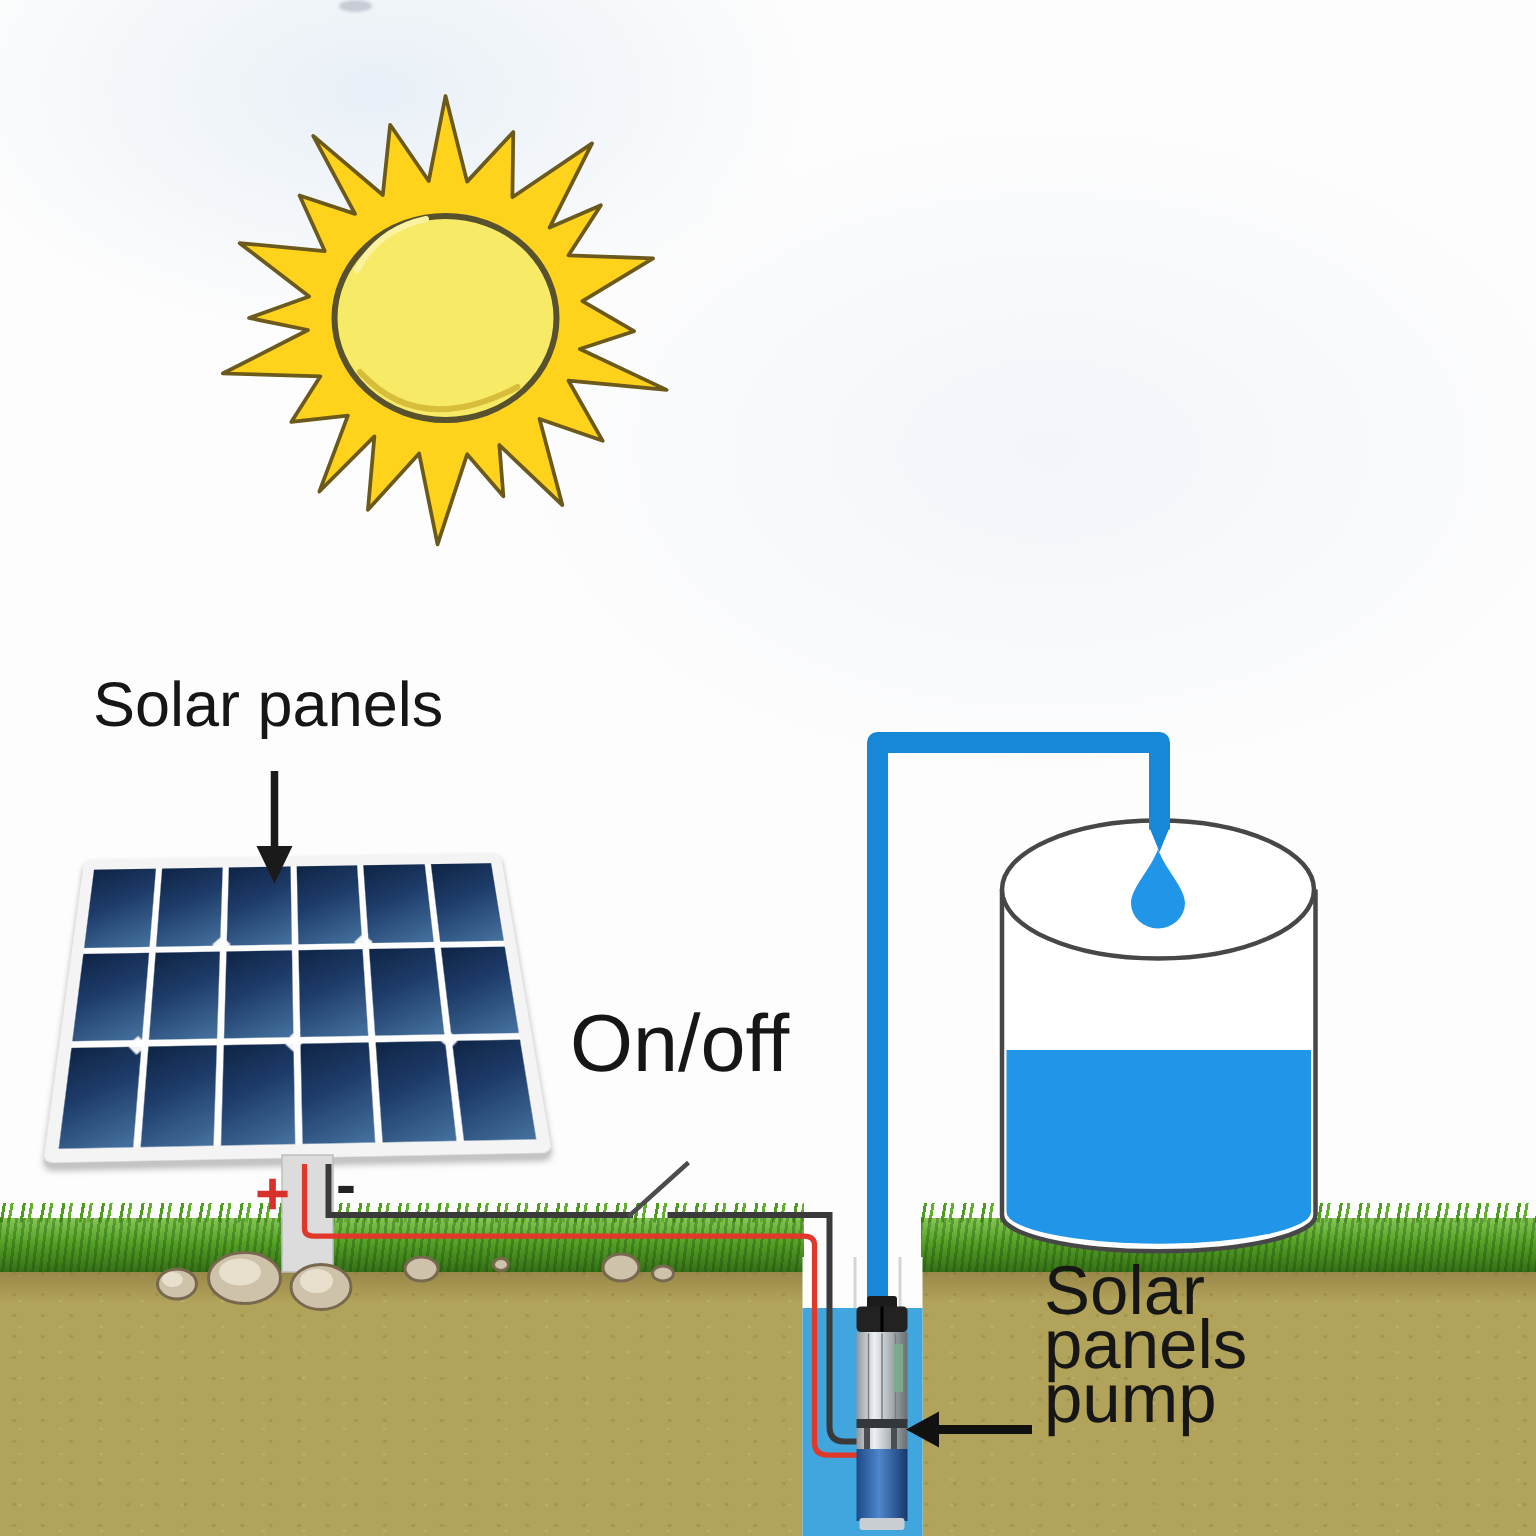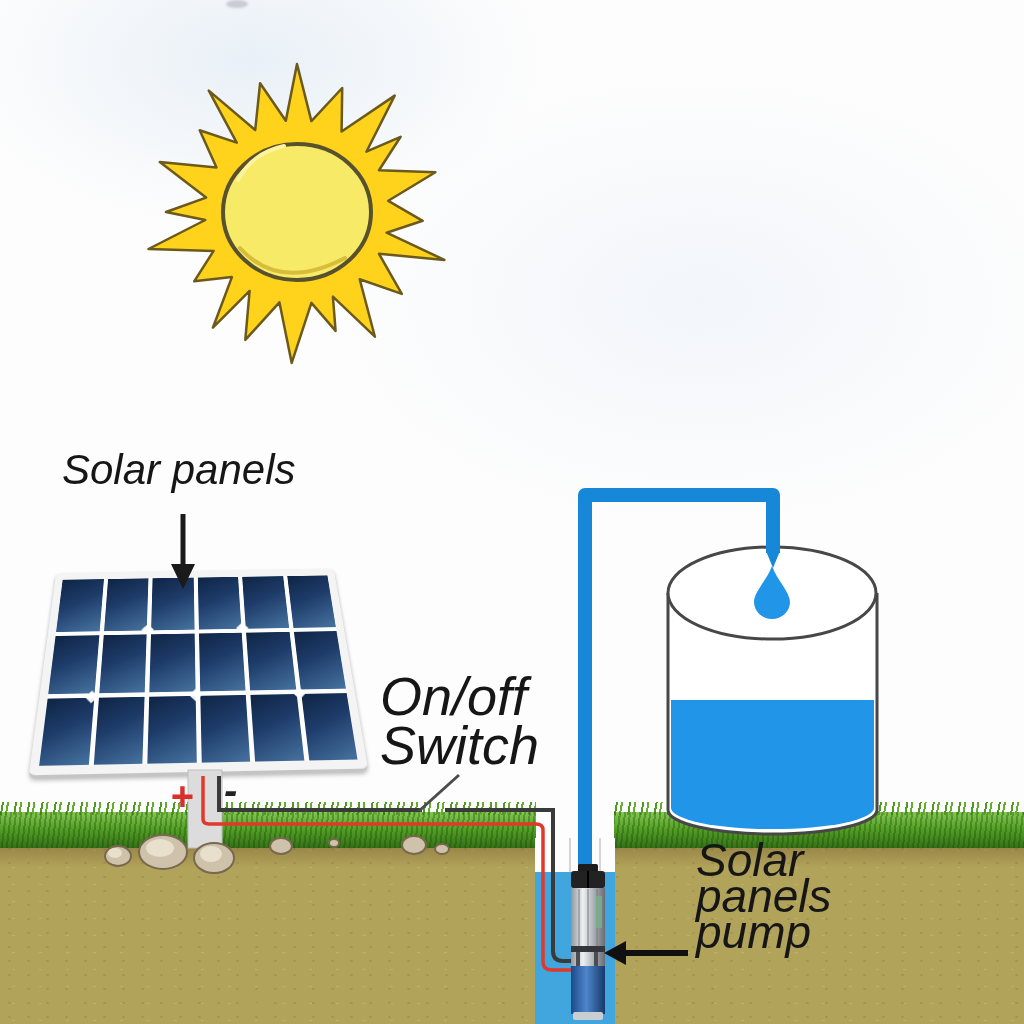--- a/index.html
+++ b/index.html
@@ -1,21 +1,21 @@
 <!DOCTYPE html>
 <html><head>
 <meta charset="utf-8">
 <style>
   html,body{margin:0;padding:0;}
   .stage{position:relative;width:1024px;height:1024px;overflow:hidden;
     font-family:"Liberation Sans",sans-serif;
     background:
       radial-gradient(420px 240px at 250px 60px, rgba(208,224,240,.45), transparent 70%),
       radial-gradient(520px 320px at 700px 300px, rgba(233,239,248,.55), transparent 70%),
-      #fdfdfd; font-style: italic;}
+      #fdfdfd;}
   .soil{position:absolute;left:0;top:842px;width:1024px;height:182px;z-index:1;
     background:
       radial-gradient(rgba(92,76,34,.18) 1px, transparent 1.6px),
       radial-gradient(rgba(255,250,220,.15) 1px, transparent 1.5px),
       #b2a35a;
     background-size:19px 14px, 27px 17px;}
   .soil::before{content:"";position:absolute;left:0;top:0;right:0;height:26px;
     background:linear-gradient(rgba(118,98,48,.55), rgba(118,98,48,0));}
   .grass{position:absolute;top:812px;height:36px;z-index:3;
     background:linear-gradient(#85c754,#55a226 45%,#3d7d1b 85%,#356f16);}
@@ -167,17 +167,17 @@
       <line x1="183" y1="514" x2="183" y2="566" stroke="#1a1a1a" stroke-width="5"></line>
       <polygon points="171,564 195,564 183,589" fill="#1a1a1a"></polygon>
     </g>
     <g>
       <line x1="688" y1="953" x2="624" y2="953" stroke="#111111" stroke-width="6"></line>
       <polygon points="626,941 626,965 604,953" fill="#111111"></polygon>
     </g>
   </svg>
 
   <div class="lbl label-panels">Solar panels</div>
-  <div class="lbl label-switch"><span>On/off</span><br><span>Switch</span></div>
+  <div class="lbl label-switch"><span>On/off</span><br></div>
   <div class="lbl label-pump"><span>Solar</span><br><span>panels</span><br><span>pump</span></div>
   <div class="lbl plus">+</div>
   <div class="lbl minus">-</div>
 </div>
 
 </body></html>

